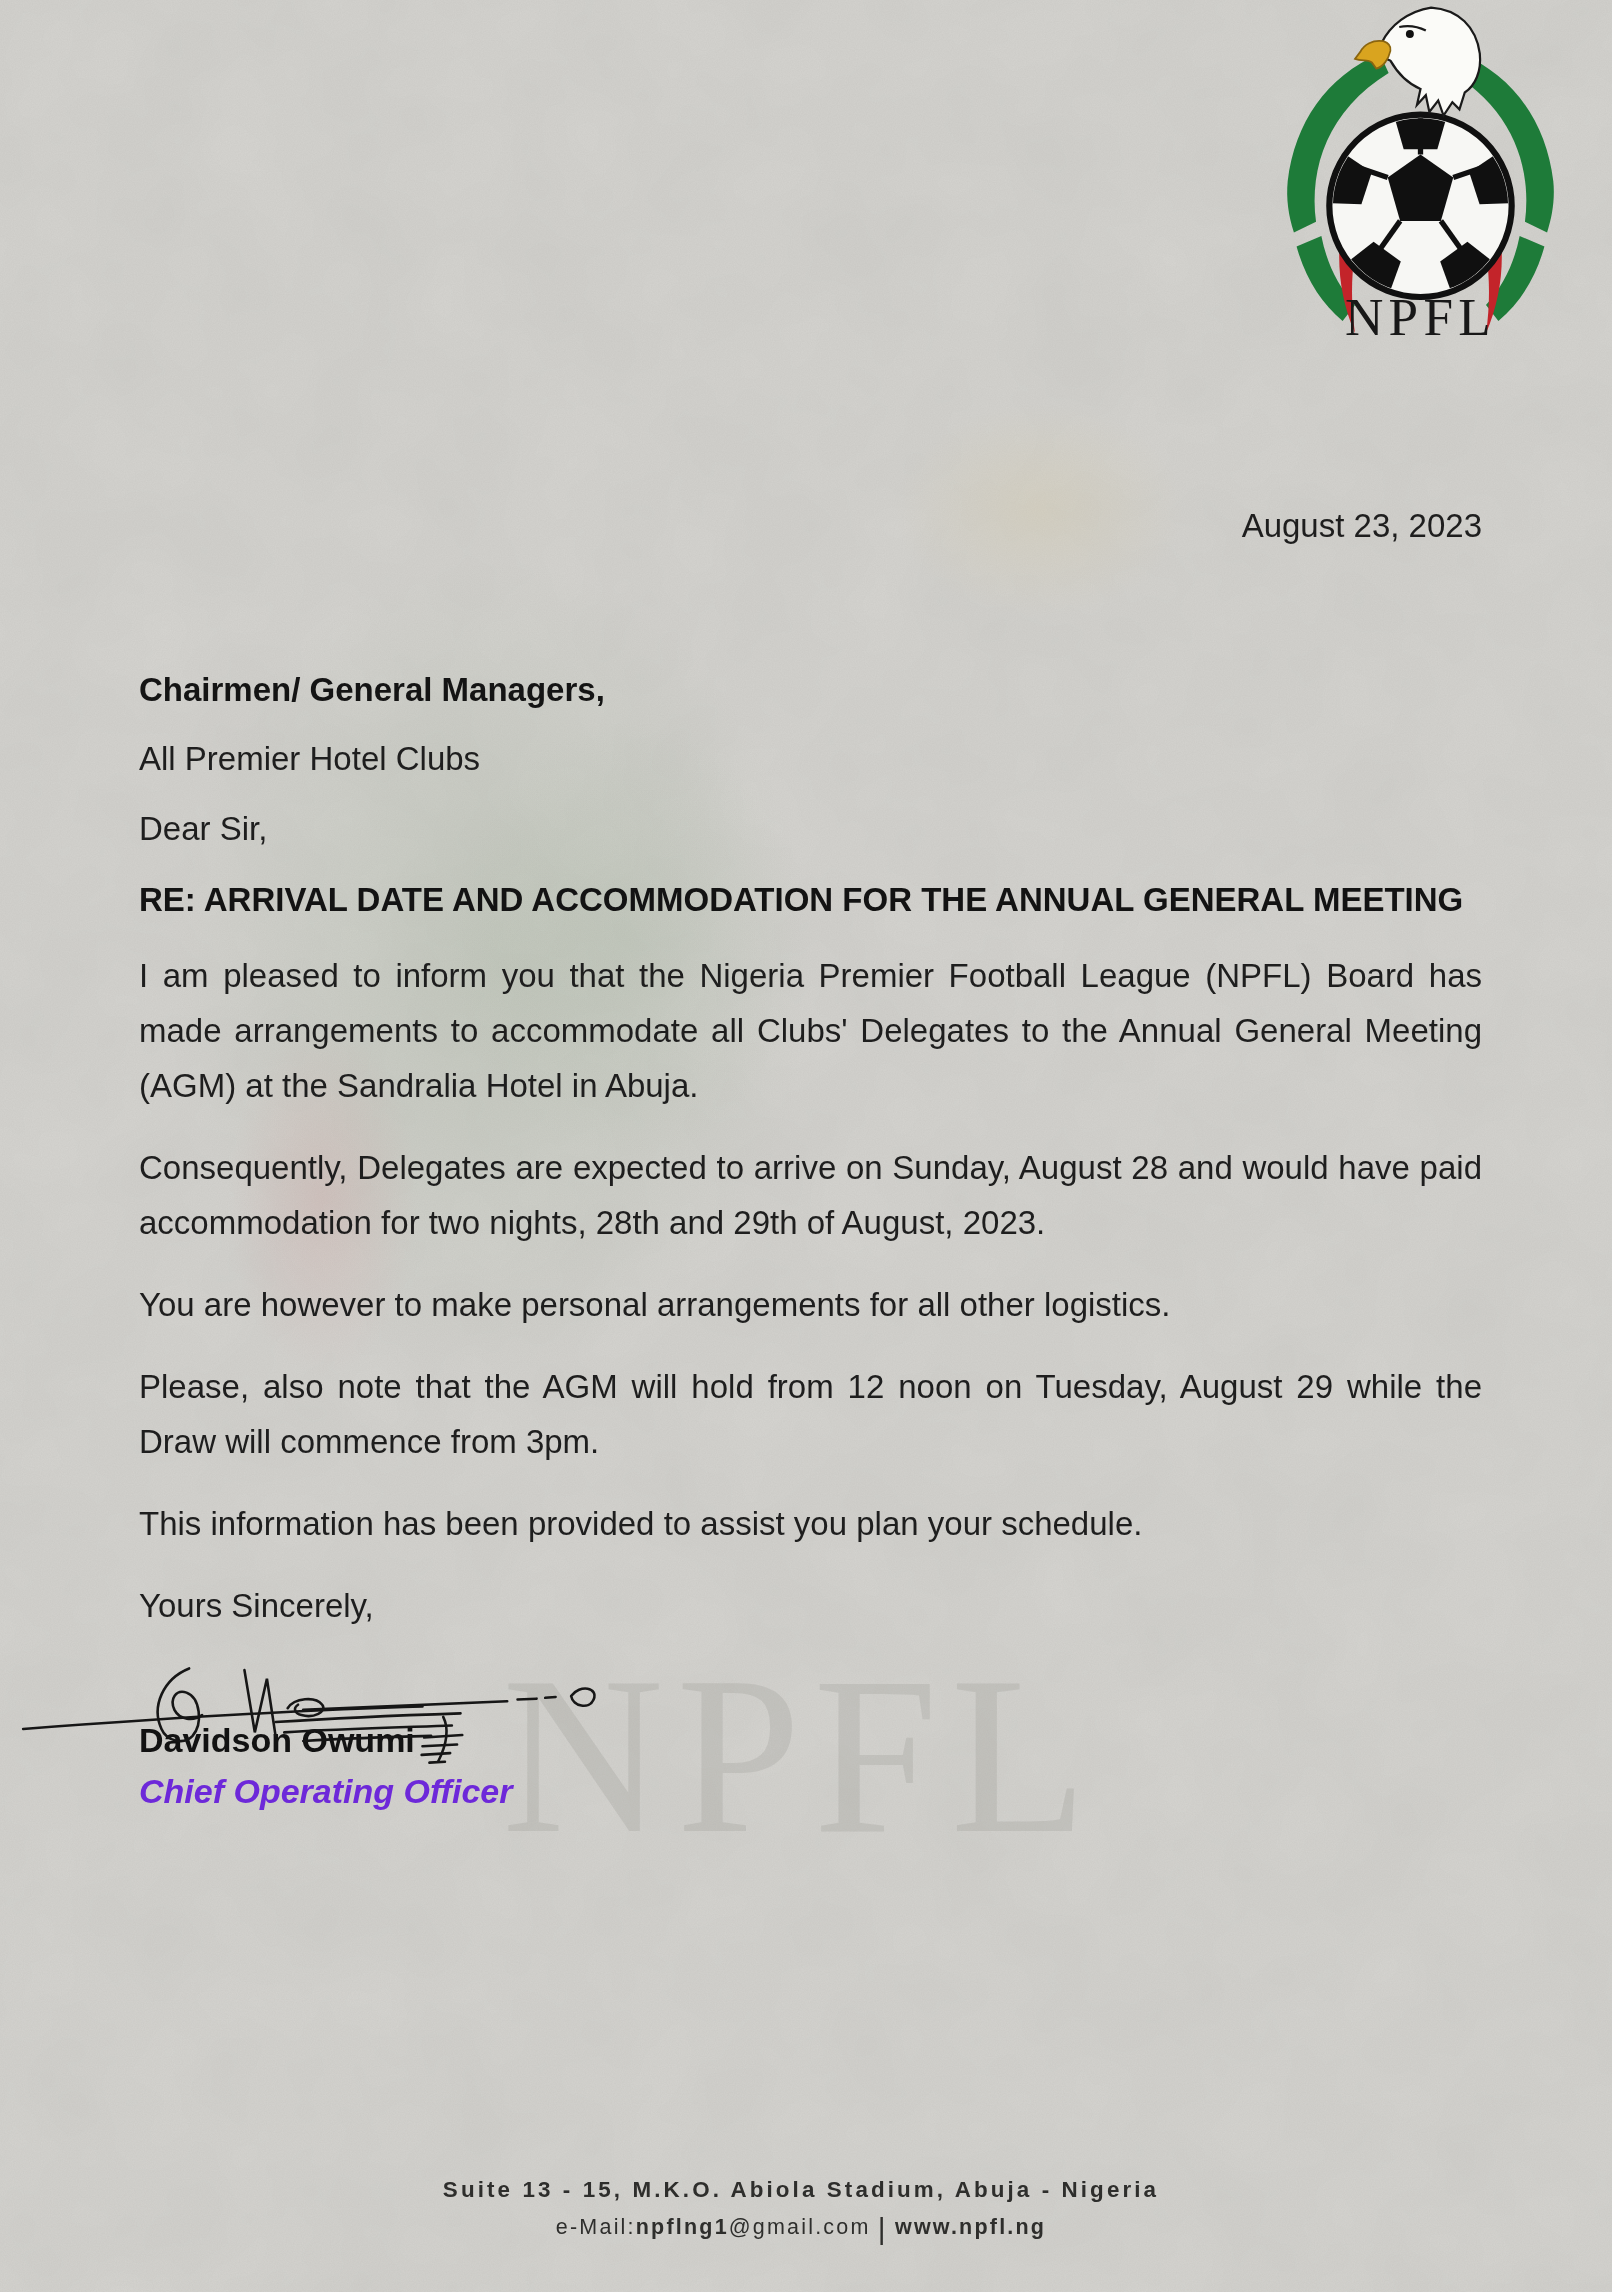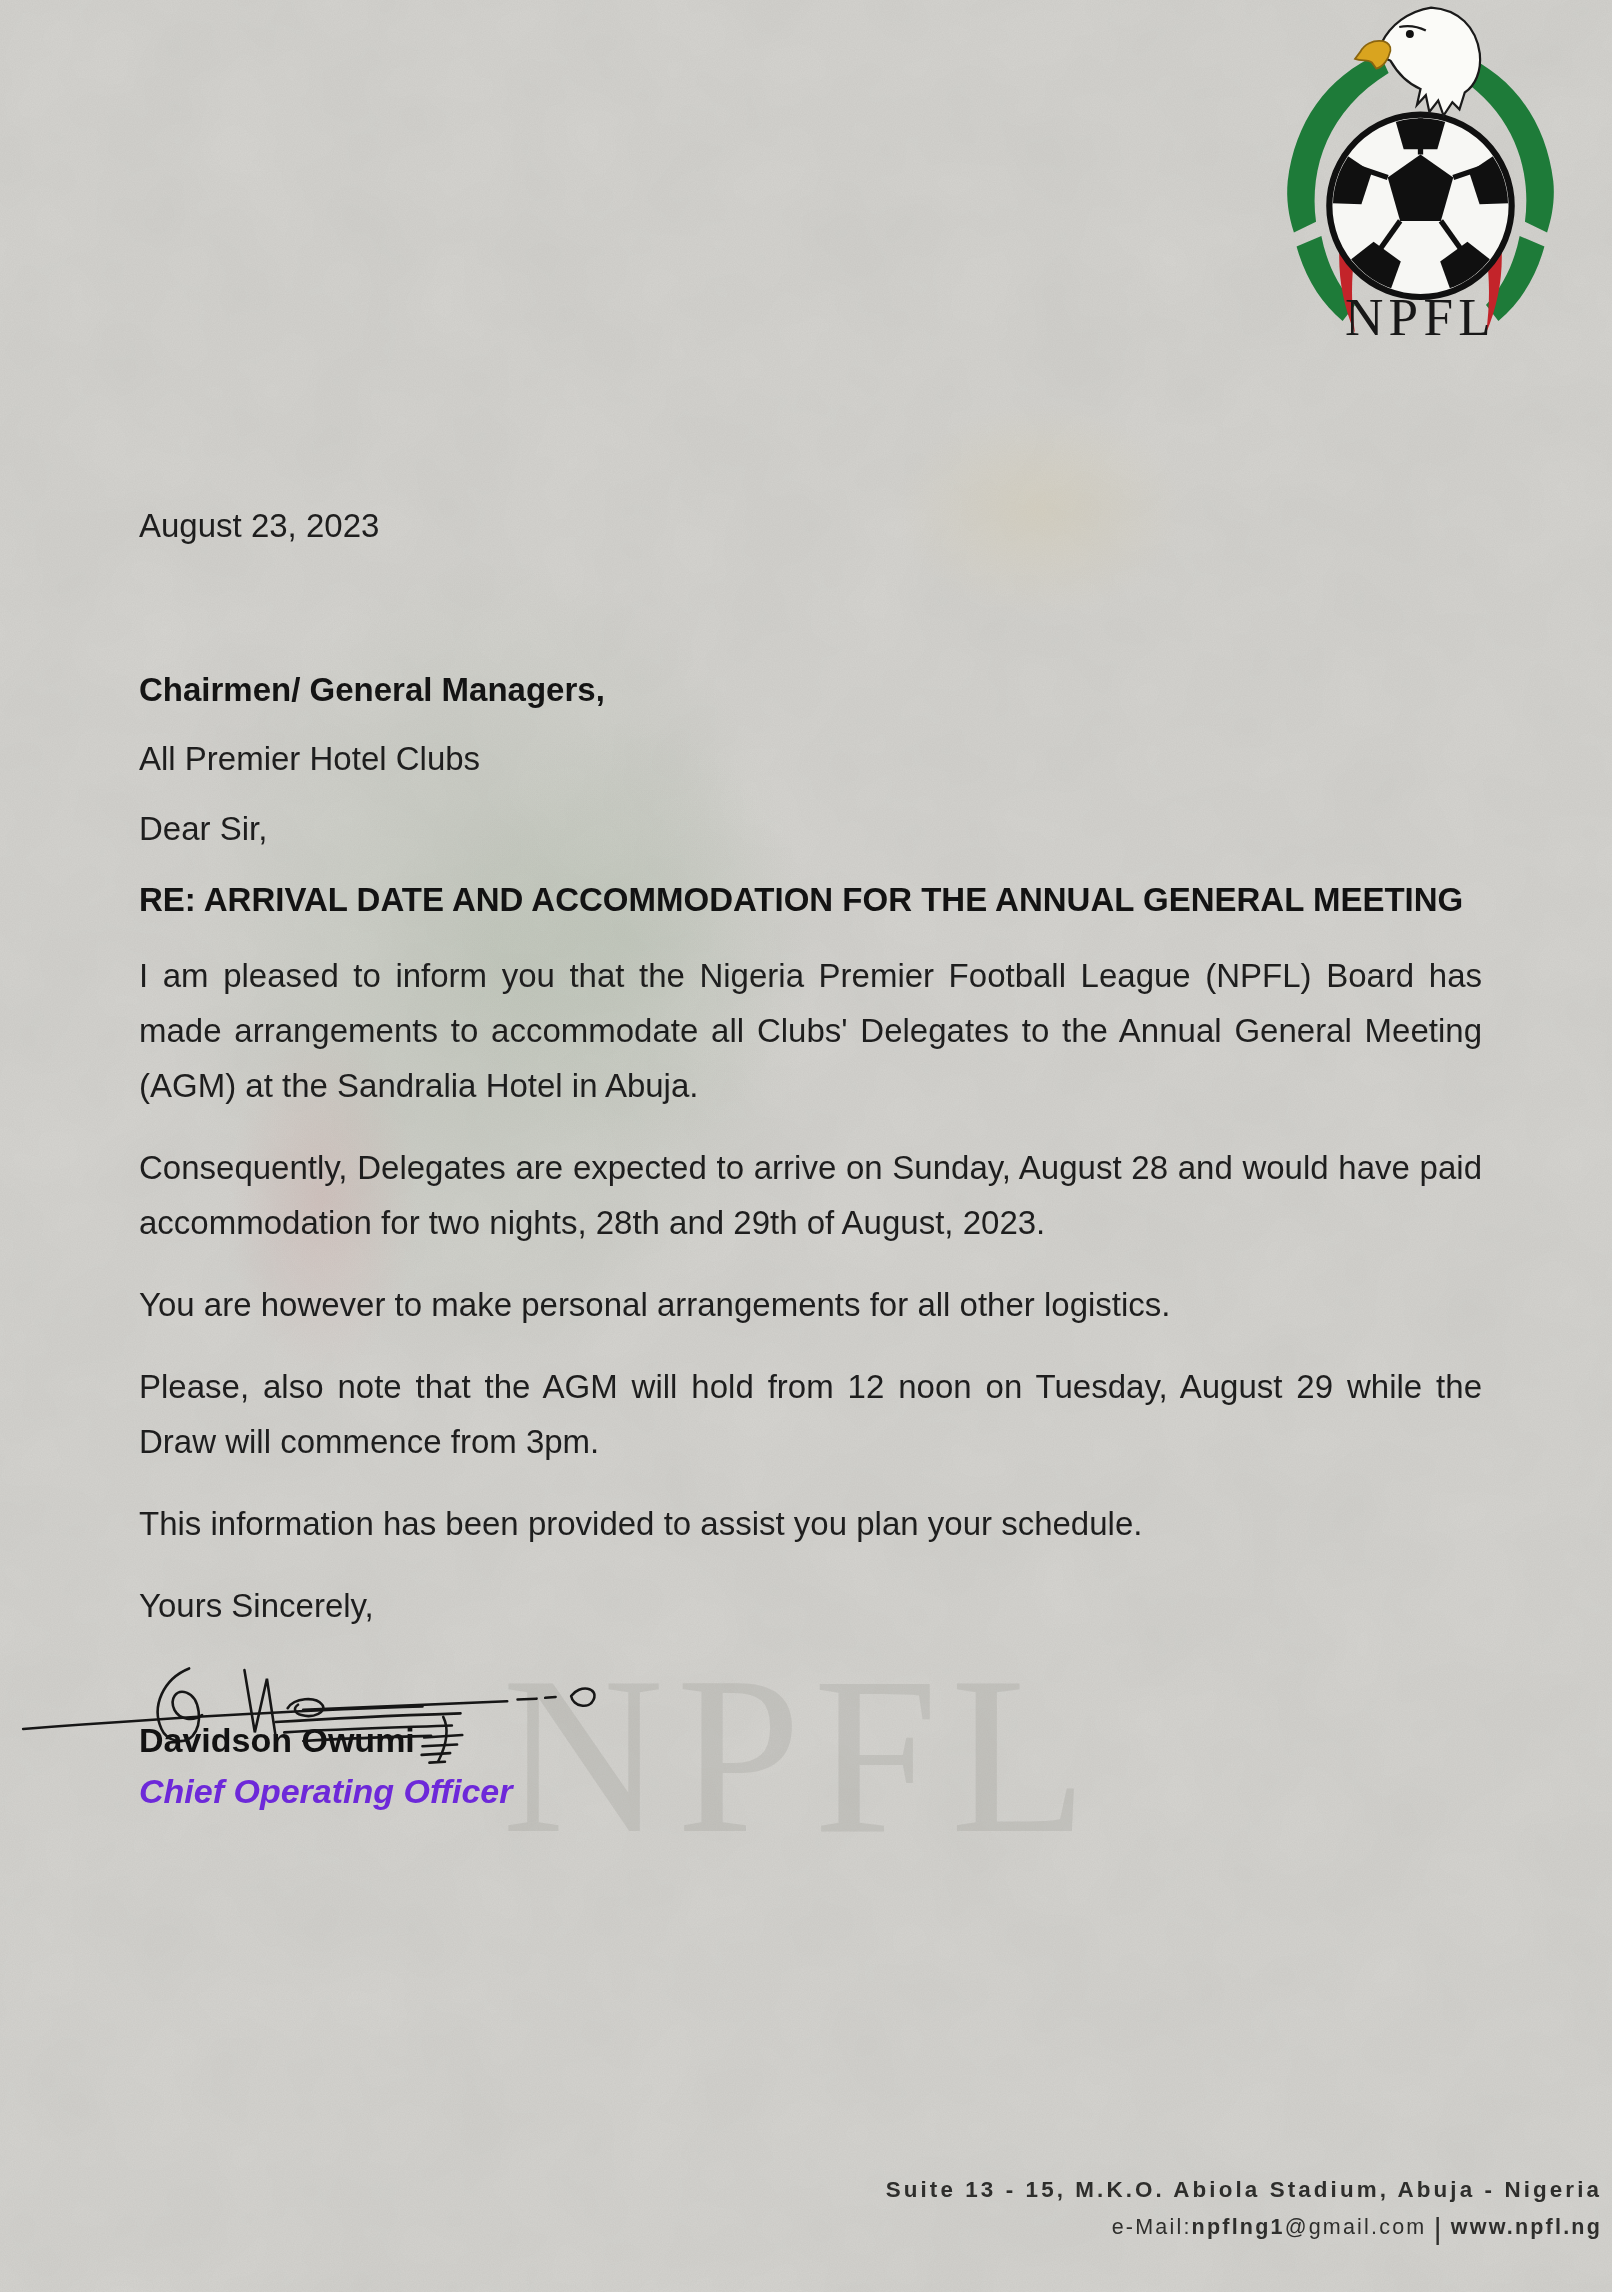--- a/index.html
+++ b/index.html
@@ -20,42 +20,42 @@
     background:radial-gradient(closest-side,rgba(146,170,140,0.14),rgba(146,170,140,0) 70%);}
   .tint.pink{left:188px;top:949px;width:269px;height:502px;
     background:radial-gradient(closest-side,rgba(204,137,137,0.20),rgba(204,137,137,0) 70%);}
   .tint.yellow{left:833px;top:358px;width:412px;height:304px;
     background:radial-gradient(closest-side,rgba(216,199,147,0.20),rgba(216,199,147,0) 70%);}
 
   .logo{position:absolute;left:1243px;top:3.6px;width:355px;height:347px;}
 
   .content{position:absolute;left:139px;top:498px;width:1343px;}
   .content .line{font-size:33px;line-height:55px;}
-  .date{margin:0 0 109px 0;}
+  .date{margin:0 0 109px 0;text-align:right;}
   .addr-bold{font-weight:700;margin:0 0 14.3px 0;color:#141414;}
   .addr{margin:0 0 14.3px 0;}
   .salutation{margin:0 0 16px 0;}
   .subject{font-weight:700;color:#131313;margin:0 0 21.5px 0;}
   p.body-par{font-size:33px;line-height:55px;text-align:justify;margin:0 0 27px 0;}
   .closing{margin:0;}
 
   .sig-area{position:relative;height:82px;overflow:visible;}
   .sig-svg{position:absolute;left:-121px;top:23px;width:605px;height:113px;overflow:visible;}
   .sig-name{font-size:34px;line-height:51px;font-weight:700;color:#121212;margin:0;}
   .sig-title{font-size:34px;line-height:51px;font-weight:700;font-style:italic;color:#6d28d9;margin:0;}
 
   .big-watermark{
     position:absolute;left:502px;top:1643px;
     font-family:"Liberation Serif",serif;
     font-size:224px;line-height:1;letter-spacing:12.5px;
     color:rgba(108,106,99,0.14);
     pointer-events:none;user-select:none;
   }
 
-  .footer{position:absolute;left:0;top:2171px;width:1602px;text-align:right;color:#2e2e2c;}
+  .footer{position:absolute;left:0;top:2171px;width:1602px;text-align:center;color:#2e2e2c;}
   .footer .f1{font-size:22.4px;line-height:38px;font-weight:700;letter-spacing:3.1px;}
   .footer .f2{font-size:21.5px;line-height:36px;letter-spacing:2.2px;font-weight:400;}
   .footer .b{font-weight:700;}
   .footer .bar{display:inline-block;font-size:30px;font-weight:400;vertical-align:-4.5px;padding:0 7.2px;}
 </style>
 </head>
 <body>
 
 <div class="page">
 

